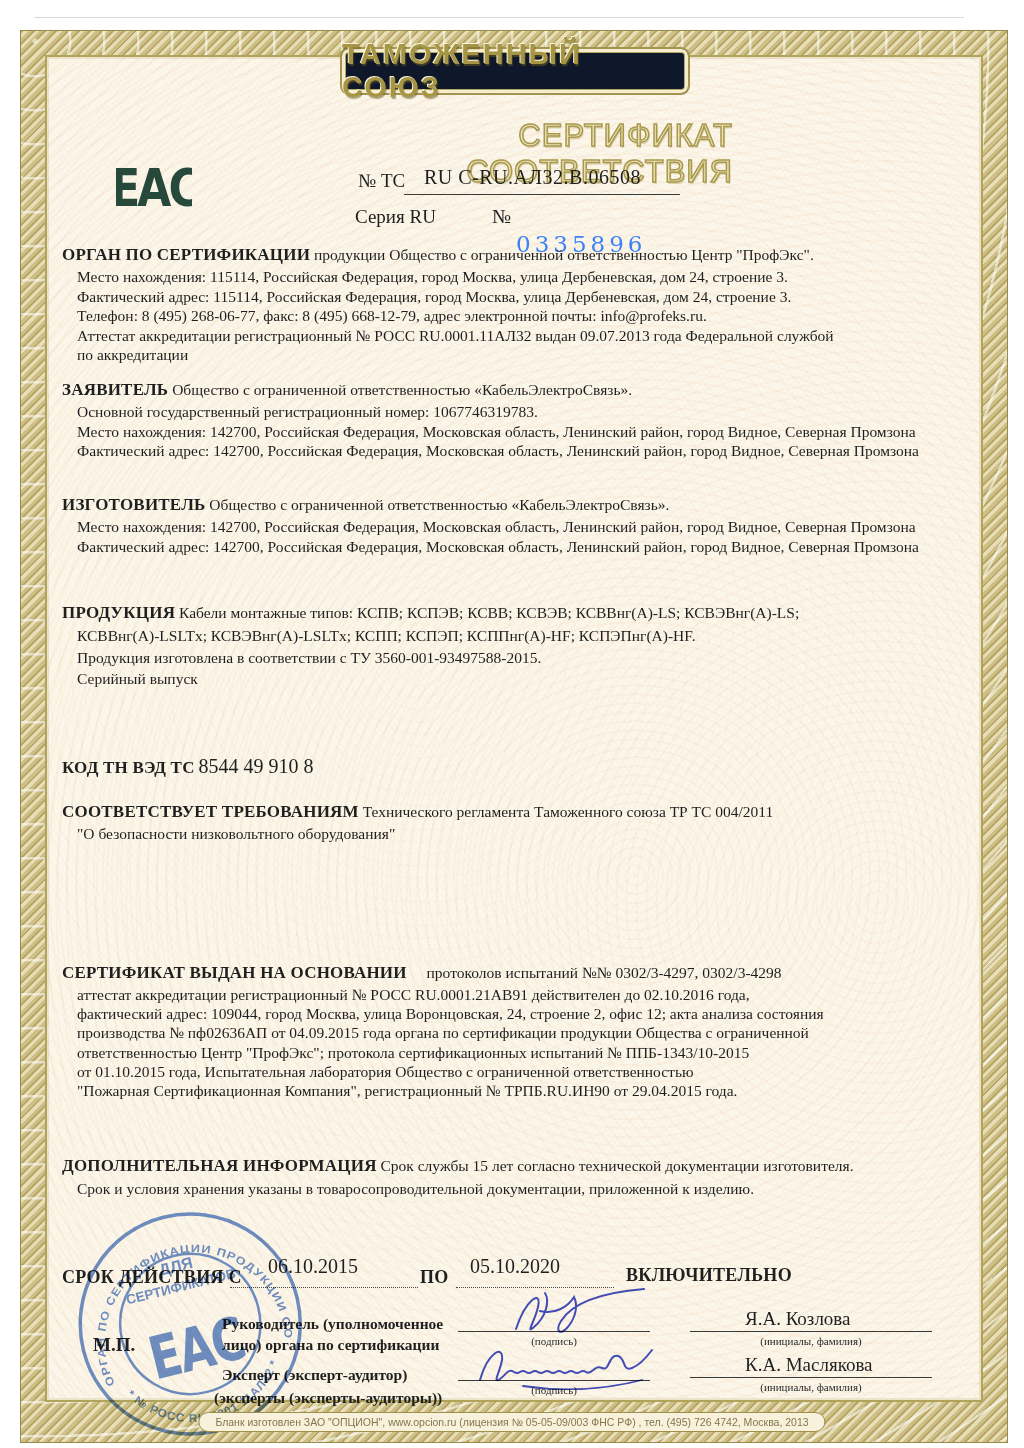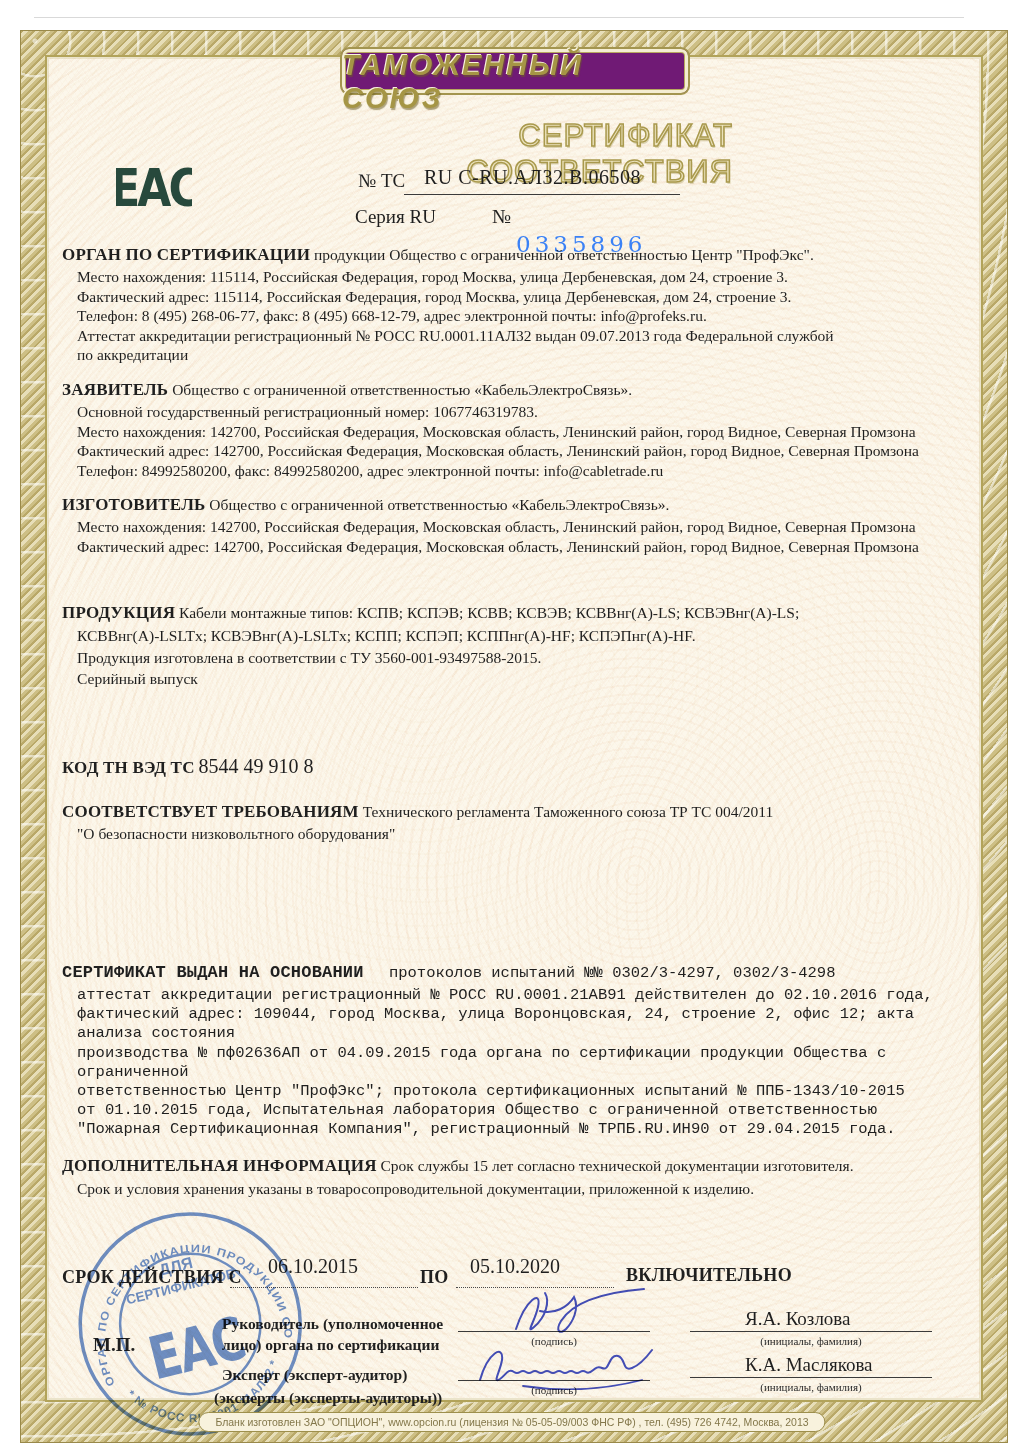--- a/index.html
+++ b/index.html
@@ -17,22 +17,22 @@
   .watermark{position:absolute;left:48px;top:58px;right:44px;bottom:50px;pointer-events:none;
     background:
       repeating-radial-gradient(circle at 63% 61%, rgba(214,138,78,.055) 0 2px, rgba(0,0,0,0) 2px 9px),
       repeating-radial-gradient(circle at 89% 63%, rgba(214,138,78,.05) 0 2px, rgba(0,0,0,0) 2px 10px),
       repeating-radial-gradient(circle at 40% 45%, rgba(205,170,95,.035) 0 2px, rgba(0,0,0,0) 2px 12px),
       repeating-linear-gradient(55deg, rgba(228,158,148,.04) 0 1px, rgba(0,0,0,0) 1px 5px),
       repeating-linear-gradient(-55deg, rgba(226,198,120,.05) 0 1px, rgba(0,0,0,0) 1px 5px);}
   .abs{position:absolute;}
   
   .cu-box{left:340px;top:47px;width:346px;height:44px;border:2px solid #a3954f;border-radius:9px;
-    background:#701a75;box-shadow:inset 0 0 0 3px #f4edd2, inset 0 0 0 4px #b7a85f;
-    display:flex;align-items:flex-start;justify-content:center;font-style:italic;}
+    background:#0f172a;box-shadow:inset 0 0 0 3px #f4edd2, inset 0 0 0 4px #b7a85f;
+    display:flex;align-items:center;justify-content:center;}
   .cu-text{font-family:"Liberation Sans",sans-serif;font-weight:bold;font-size:29px;letter-spacing:2px;
     color:#a59545;text-shadow:-1px -1px 0 #f9f4dd, 1px 2px 1px rgba(110,95,35,.55);}
   .cert-title{left:297px;top:118px;width:436px;text-align:right;
     font-family:"Liberation Sans",sans-serif;font-weight:normal;font-size:31px;letter-spacing:1px;
     color:rgba(235,227,188,.92); -webkit-text-stroke:1.5px #a9994d;
     text-shadow:1px 2px 0 rgba(150,135,60,.30);}
   .eac-mark{left:116px;top:138px;}
   .serif19{font-size:19px;}
   .serif20{font-size:20px;}
   .uline{height:1px;background:#3a3a3a;}
@@ -100,21 +100,20 @@
     <div class="ln">Аттестат аккредитации регистрационный № РОСС RU.0001.11АЛ32 выдан 09.07.2013 года Федеральной службой</div>
     <div class="ln">по аккредитации</div>
   </div>
 
   <div class="abs sec" style="top:377px;">
     <div class="headline"><span class="h">ЗАЯВИТЕЛЬ</span>
       <span>Общество с ограниченной ответственностью «КабельЭлектроСвязь».</span></div>
     <div class="ln">Основной государственный регистрационный номер: 1067746319783.</div>
     <div class="ln">Место нахождения: 142700, Российская Федерация, Московская область, Ленинский район, город Видное, Северная Промзона</div>
     <div class="ln">Фактический адрес: 142700, Российская Федерация, Московская область, Ленинский район, город Видное, Северная Промзона</div>
-    <div class="ln">Телефон: 84992580200, факс: 84992580200, адрес электронной почты: info@cabletrade.ru</div>
   </div>
 
   <div class="abs sec" style="top:492px;">
     <div class="headline"><span class="h">ИЗГОТОВИТЕЛЬ</span>
       <span>Общество с ограниченной ответственностью «КабельЭлектроСвязь».</span></div>
     <div class="ln">Место нахождения: 142700, Российская Федерация, Московская область, Ленинский район, город Видное, Северная Промзона</div>
     <div class="ln">Фактический адрес: 142700, Российская Федерация, Московская область, Ленинский район, город Видное, Северная Промзона</div>
   </div>
 
   <div class="abs sec" style="top:600px;line-height:21.5px;">
@@ -129,21 +128,21 @@
     <span class="h">КОД ТН ВЭД ТС</span>
     <span class="tnved-val">8544 49 910 8</span>
   </div>
 
   <div class="abs sec" style="top:799px;">
     <div class="headline"><span class="h">СООТВЕТСТВУЕТ ТРЕБОВАНИЯМ</span>
       <span>Технического регламента Таможенного союза ТР ТС 004/2011</span></div>
     <div class="ln">"О безопасности низковольтного оборудования"</div>
   </div>
 
-  <div class="abs sec" style="top:960px;line-height:19.2px;font-family:Liberation Mono, monospace;">
+  <div class="abs sec" style="top:960px;line-height:19.2px;">
     <div class="headline"><span class="h">СЕРТИФИКАТ ВЫДАН НА ОСНОВАНИИ</span>
       <span class="gap">протоколов испытаний №№ 0302/3-4297, 0302/3-4298</span></div>
     <div class="ln">аттестат аккредитации регистрационный № РОСС RU.0001.21АВ91 действителен до 02.10.2016 года,</div>
     <div class="ln">фактический адрес: 109044, город Москва, улица Воронцовская, 24, строение 2, офис 12; акта анализа состояния</div>
     <div class="ln">производства № пф02636АП от 04.09.2015 года органа по сертификации продукции Общества с ограниченной</div>
     <div class="ln">ответственностью Центр "ПрофЭкс"; протокола сертификационных испытаний № ППБ-1343/10-2015</div>
     <div class="ln">от 01.10.2015 года, Испытательная лаборатория Общество с ограниченной ответственностью</div>
     <div class="ln">"Пожарная Сертификационная Компания", регистрационный № ТРПБ.RU.ИН90 от 29.04.2015 года.</div>
   </div>
 

